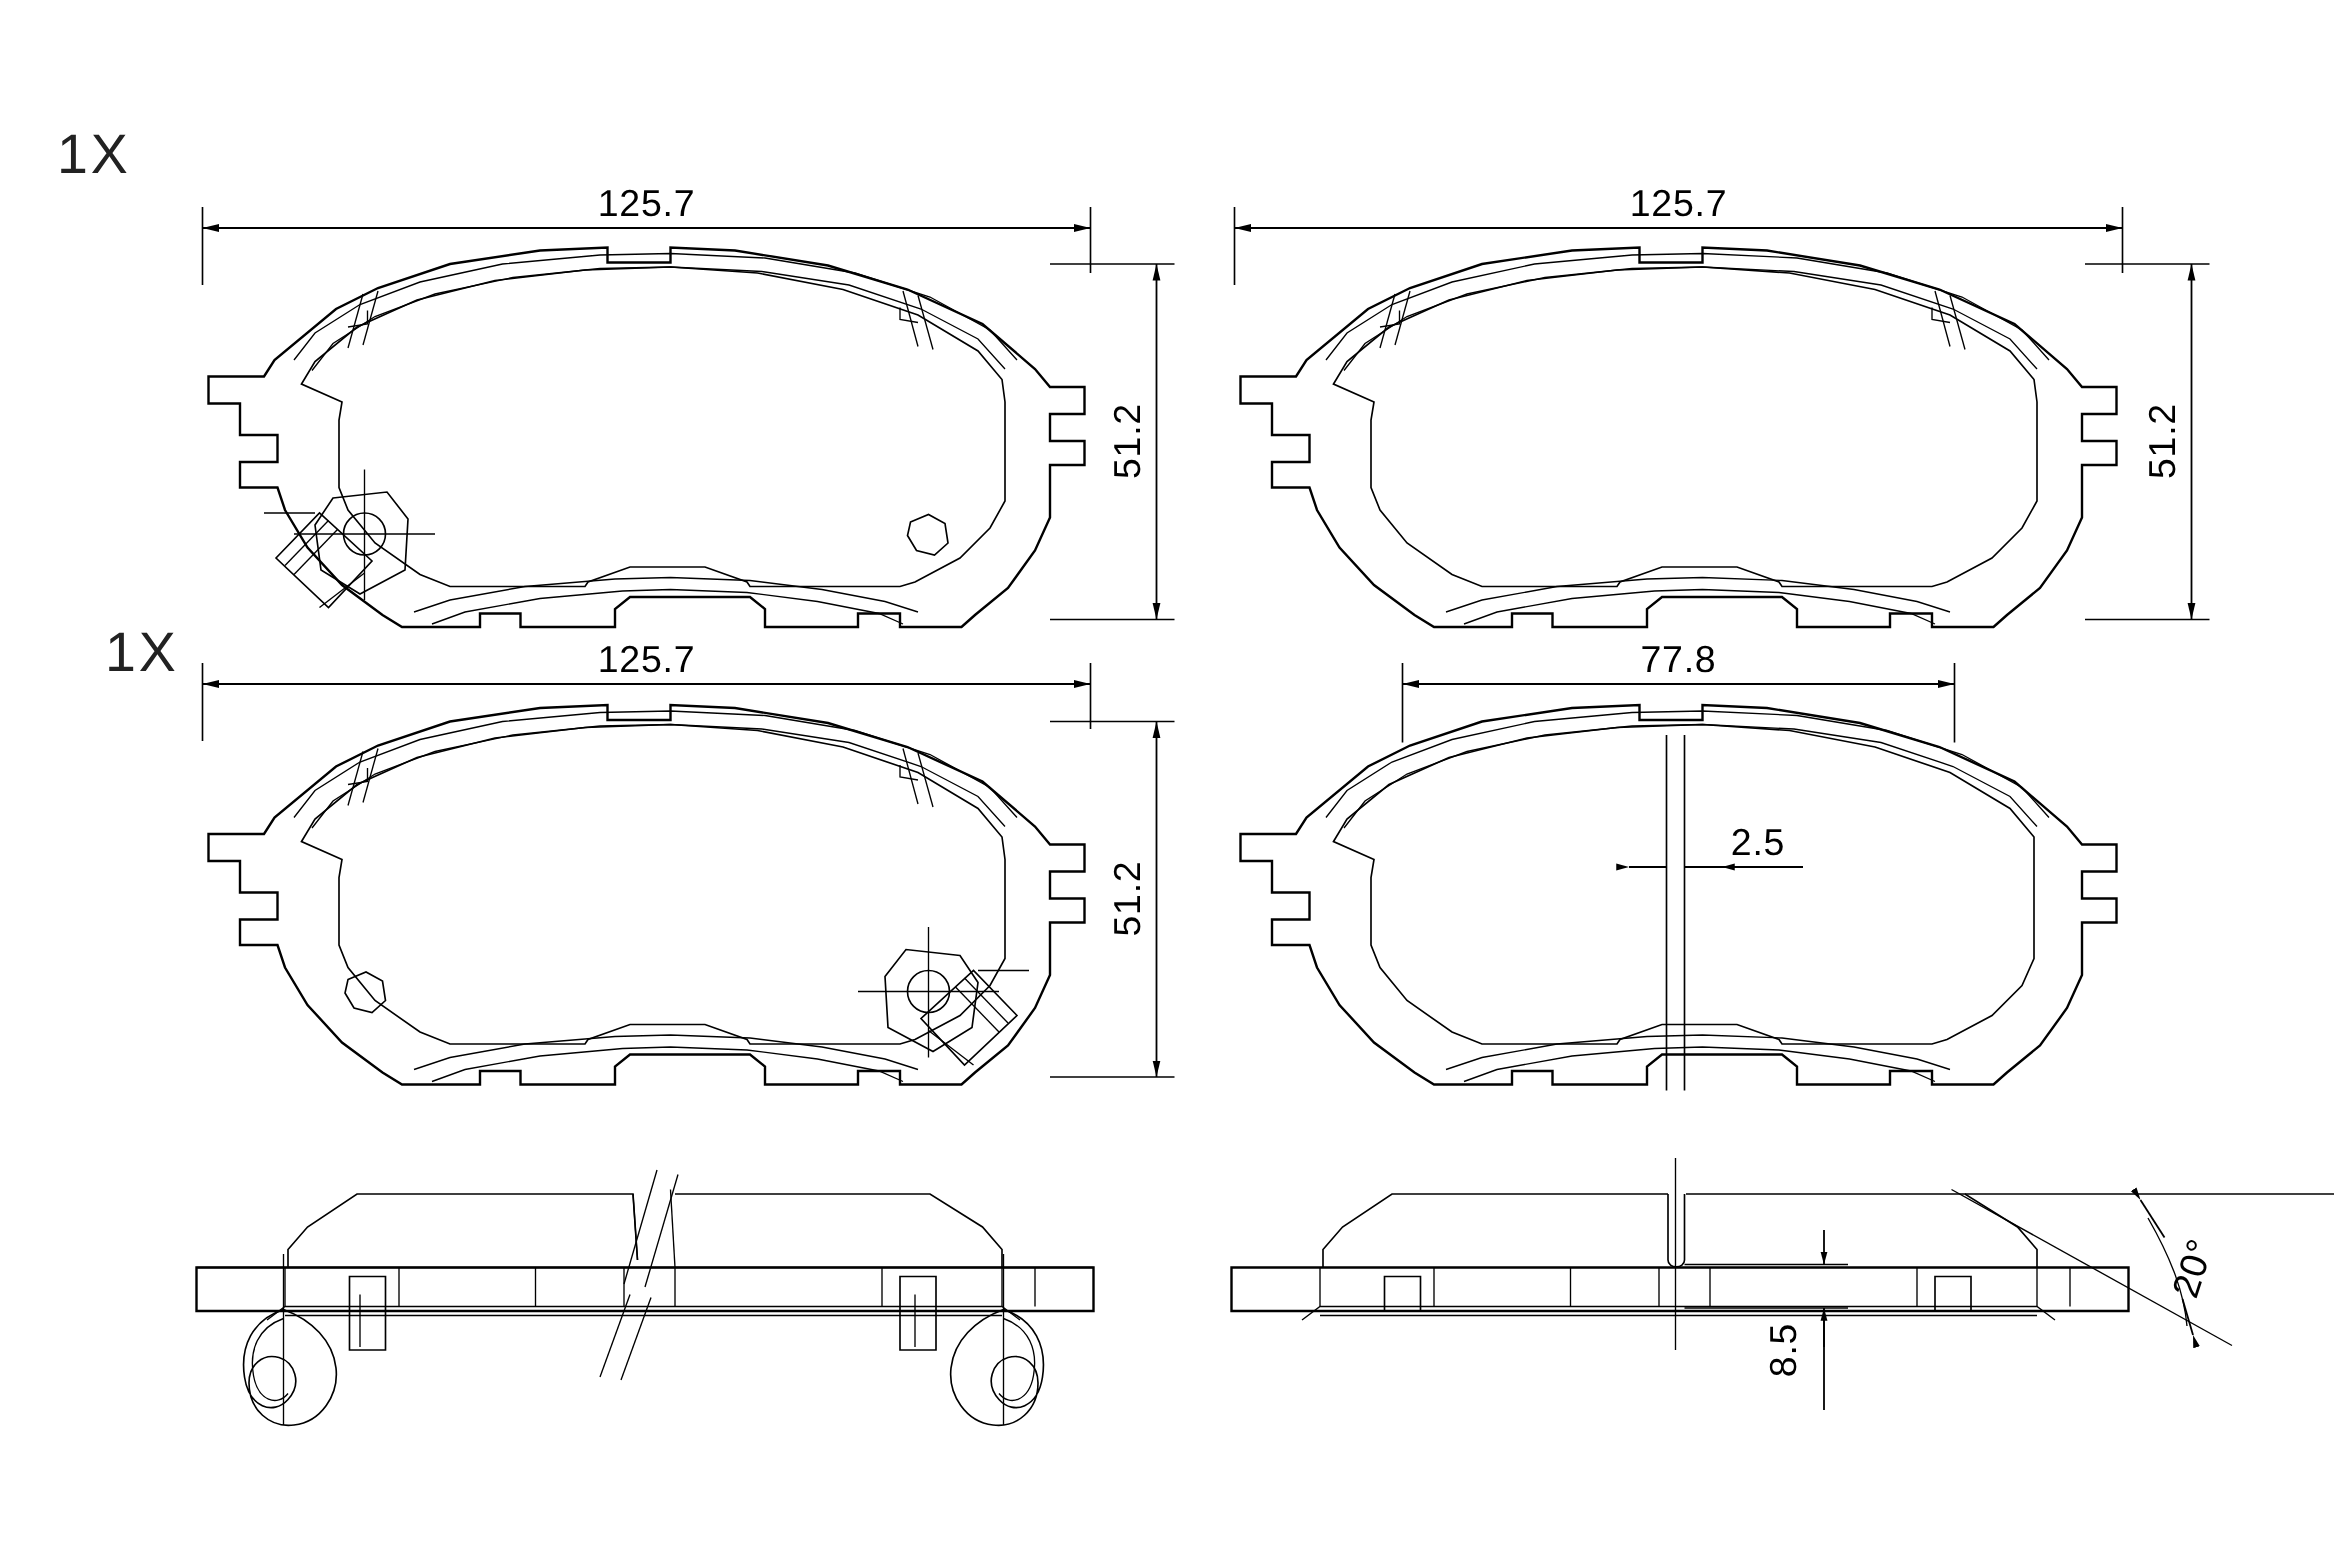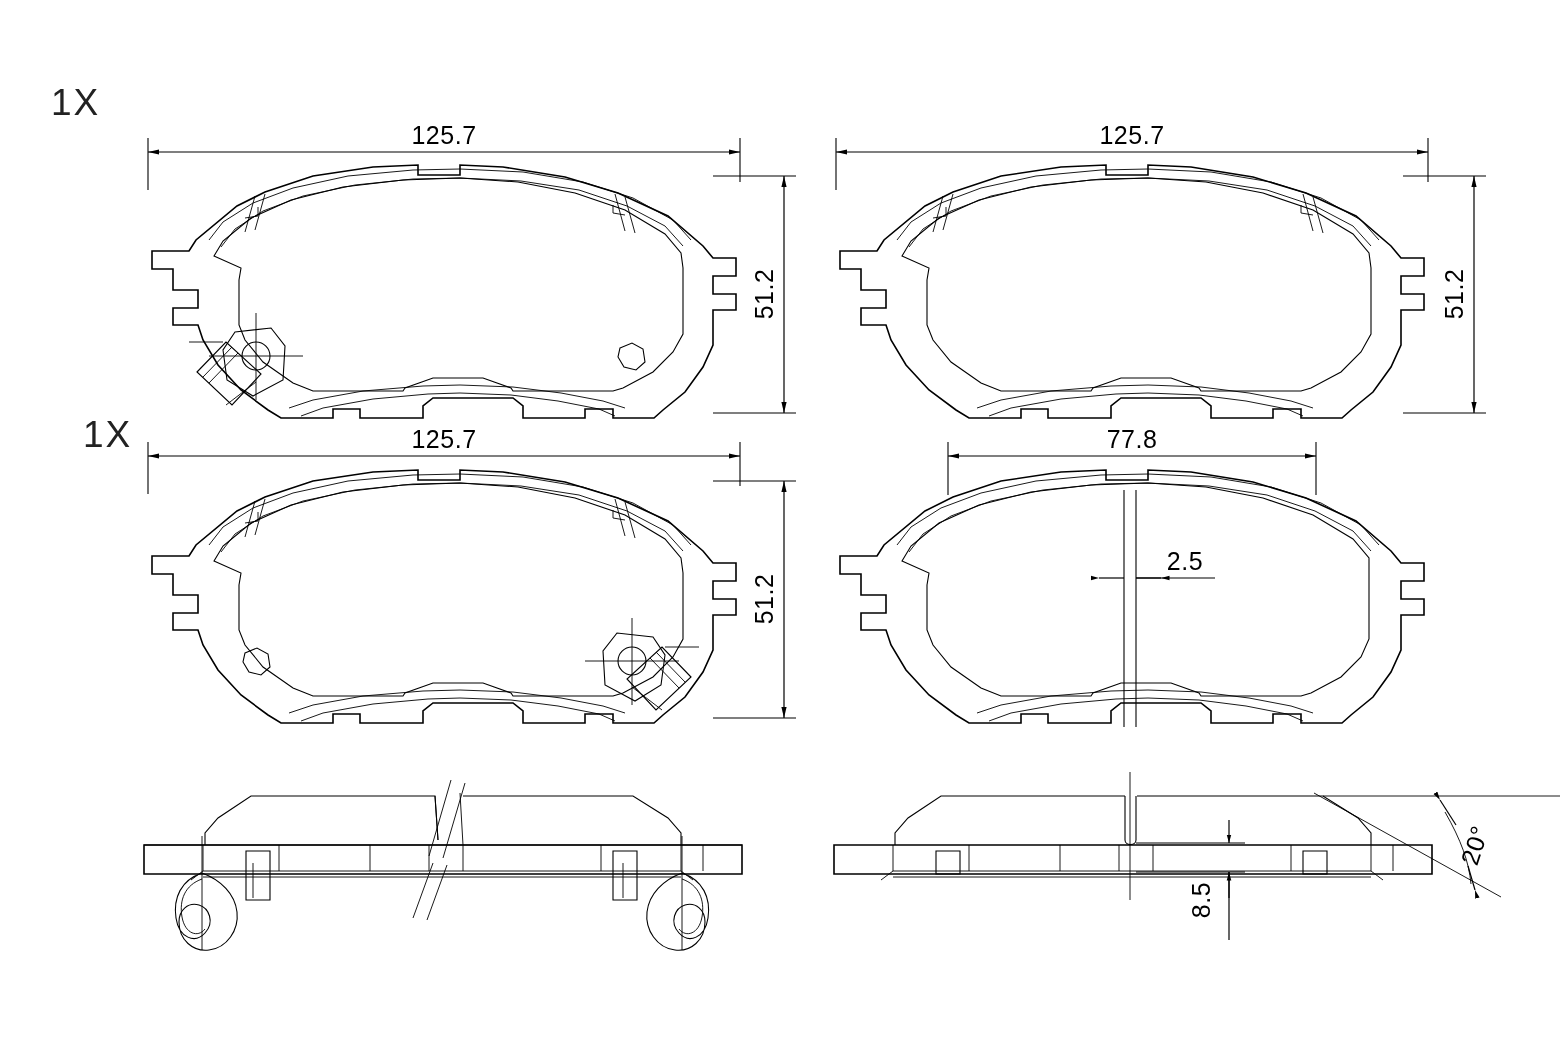--- a/index.html
+++ b/index.html
@@ -13,21 +13,20 @@
     height: 1040px;
     overflow: hidden;
     font-family: "Liberation Sans", sans-serif;
     color: #000000;
   }
   #drawing-root {
     position: relative;
     width: 1511px;
     height: 1040px;
     background: #ffffff;
-    margin-left: 13px;
   }
   svg.drawing {
     display: block;
     width: 1560px;
     height: 1040px;
     background: #ffffff;
   }
   .outline {
     fill: #ffffff;
     stroke: #000000;

